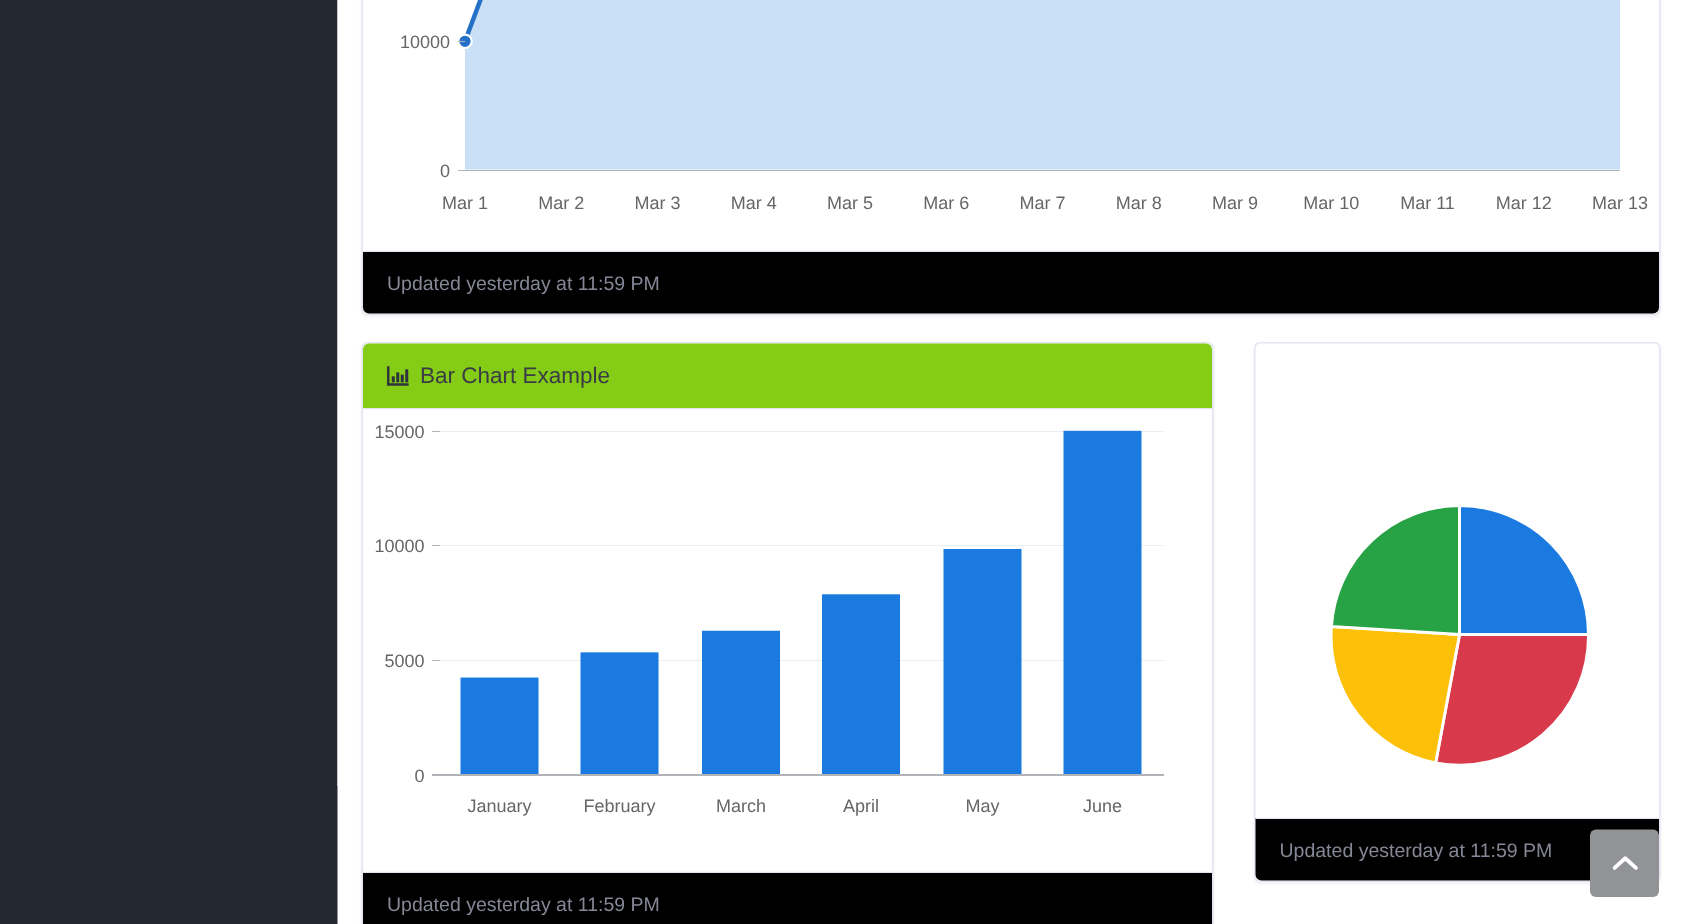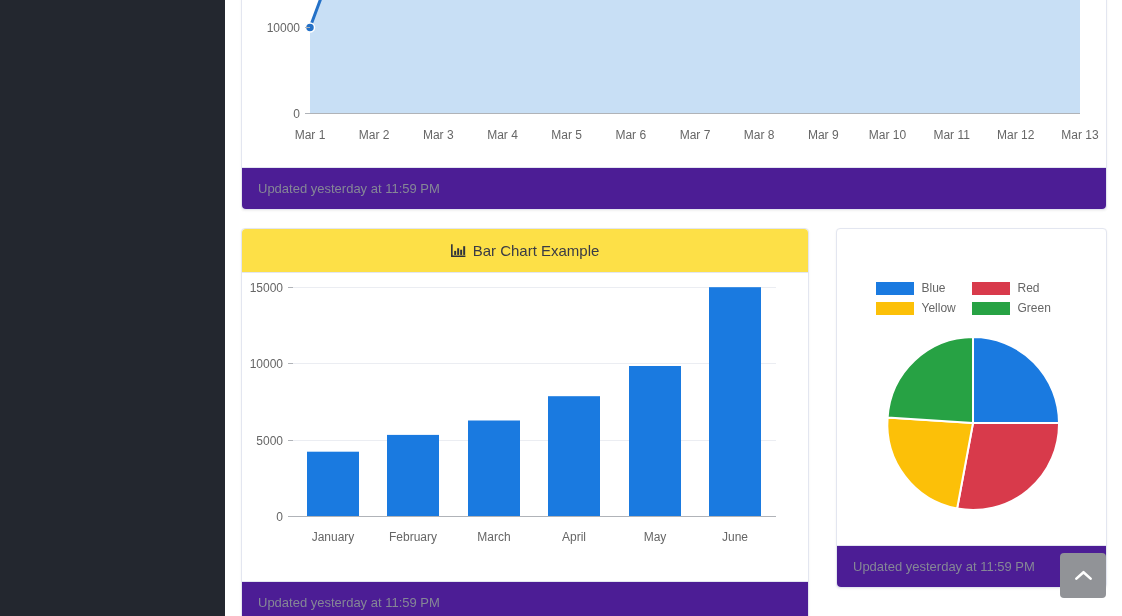--- a/index.html
+++ b/index.html
@@ -28,42 +28,41 @@
   
   .card {
     position: absolute;
     background: #ffffff;
     border: 1px solid #e3e6f0;
     border-radius: 4px;
     box-shadow: 0 1px 2px rgba(58,59,69,.08);
   }
   .card-header {
     height: 44px;
-    background: #fde047;
+    background: #84cc16;
     border-bottom: 1px solid #e3e6f0;
     border-radius: 4px 4px 0 0;
     display: flex; align-items: center;
     padding: 0 16px;
-    justify-content: center;
   }
   .card-title {
     font-size: 15px;
     color: #3a3b45;
     font-weight: 400;
     white-space: nowrap;
   }
   .hdr-icon {
     display: inline-flex; align-items: center;
     margin-right: 7px; color: #2e323c;
   }
   .card-body { position: relative; width: 100%; }
   .card-footer {
     position: absolute; left: 0; bottom: 0;
     width: 100%; height: 42px;
-    background: #4c1d95;
+    background: #000000;
     border-top: 1px solid #e3e6f0;
     border-radius: 0 0 4px 4px;
     display: flex; align-items: center;
     padding: 0 16px;
   }
   .footer-text { font-size: 13px; color: #858796; }
 
   
   #card-area {
     left: 16px; top: -250px;
@@ -274,38 +273,20 @@
 
       <div class="card-footer">
         <span class="footer-text">Updated yesterday at 11:59 PM</span>
       </div>
     </div>
 
     <div class="card" id="card-pie">
 
       <div class="card-body" id="pie-body">
 
-        <div id="pie-legend">
-          <div class="legend-item">
-            <span class="legend-swatch" style="background:#1a7ae0"></span>
-            <span class="legend-label">Blue</span>
-          </div>
-          <div class="legend-item">
-            <span class="legend-swatch" style="background:#d83a4b"></span>
-            <span class="legend-label">Red</span>
-          </div>
-          <div class="legend-item">
-            <span class="legend-swatch" style="background:#fcc008"></span>
-            <span class="legend-label">Yellow</span>
-          </div>
-          <div class="legend-item">
-            <span class="legend-swatch" style="background:#27a244"></span>
-            <span class="legend-label">Green</span>
-          </div>
-        </div>
 
         <svg width="271" height="200" viewBox="0 0 271 200" style="position:absolute;left:0;top:62px">
 
           <g>
 
             <path d="M 136,88 L 136,2 A 86 86 0 0 1 222,88 Z" fill="#1a7ae0" stroke="#ffffff" stroke-width="2"></path>
 
             <path d="M 136,88 L 222,88 A 86 86 0 0 1 120.1,173.6 Z" fill="#d83a4b" stroke="#ffffff" stroke-width="2"></path>
 
             <path d="M 136,88 L 120.1,173.6 A 86 86 0 0 1 50.6,82.6 Z" fill="#fcc008" stroke="#ffffff" stroke-width="2"></path>

